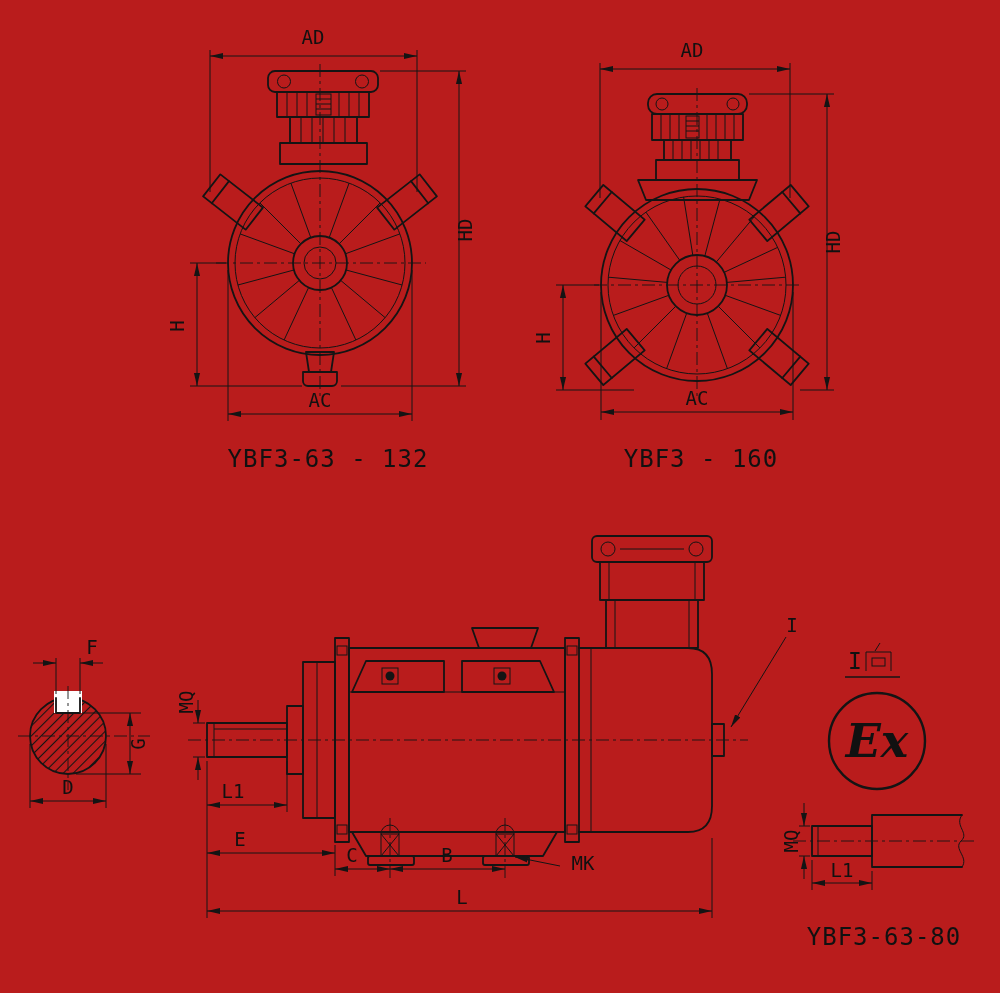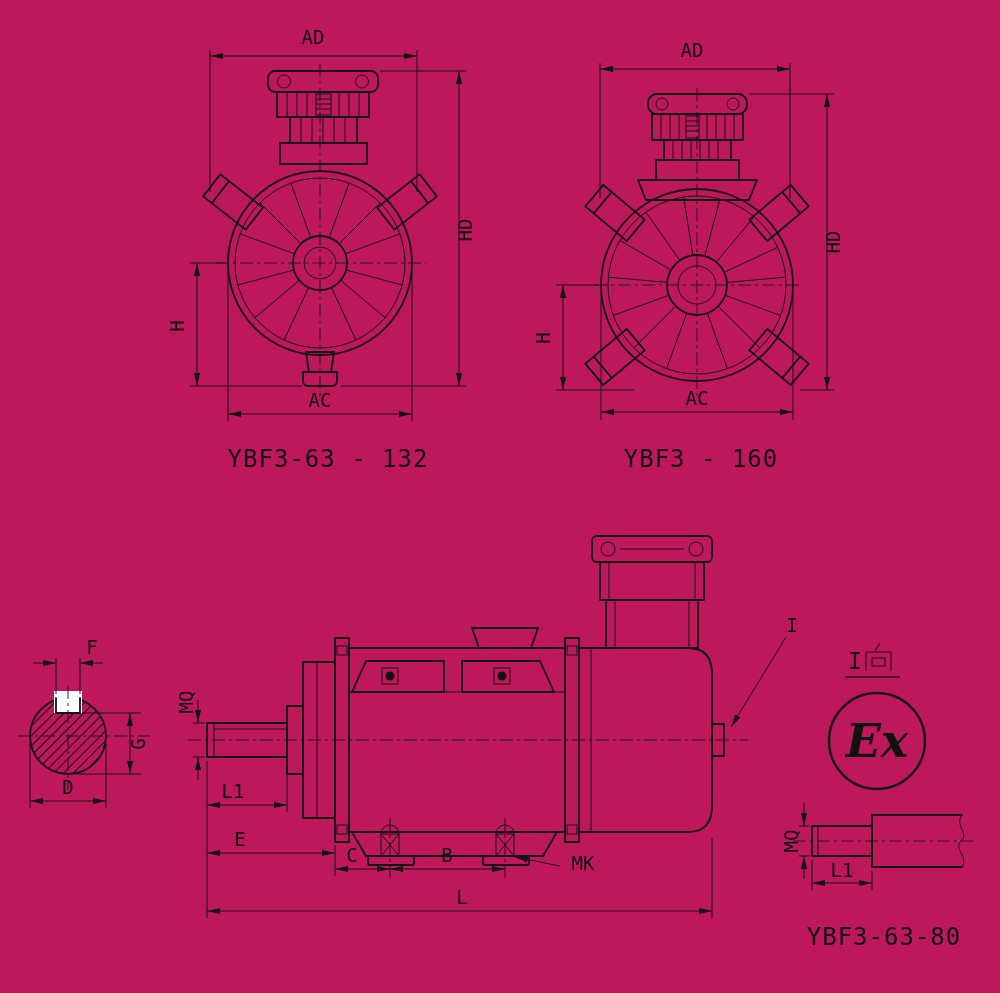--- a/index.html
+++ b/index.html
@@ -1,16 +1,16 @@
 <!DOCTYPE html>
 <html><head>
 <meta charset="utf-8">
 <style>
   html,body{margin:0;padding:0;background:#ffffff}
-  .page{width:1000px;height:993px;background:#be185d;position:relative;overflow:hidden}
+  .page{width:1000px;height:993px;background:#b91c1c;position:relative;overflow:hidden}
   svg{display:block}
   .ol{fill:none;stroke:#141414;stroke-width:1.8;stroke-linejoin:round;stroke-linecap:round}
   .md{fill:none;stroke:#141414;stroke-width:1.4}
   .th{fill:none;stroke:#141414;stroke-width:1}
   .dim{fill:none;stroke:#141414;stroke-width:1}
   .cl{fill:none;stroke:#141414;stroke-width:.9;stroke-dasharray:13 4 3 4}
   text{font-family:"DejaVu Sans Mono","Liberation Mono",monospace;fill:#111}
   .lbl{font-size:19px;text-anchor:middle}
   .cap{font-size:24px;text-anchor:middle;letter-spacing:1px}
   .exm{font-family:"DejaVu Serif","Liberation Serif",serif;font-size:46px;font-style:italic;font-weight:900;text-anchor:middle}

